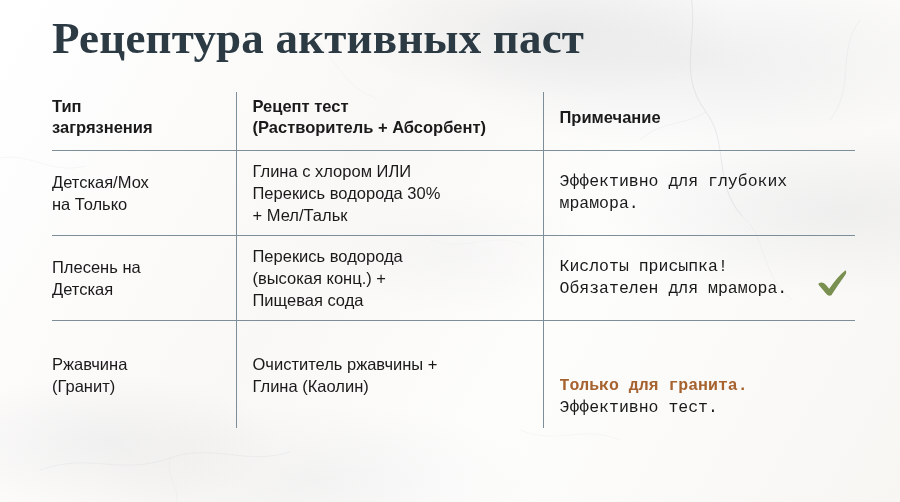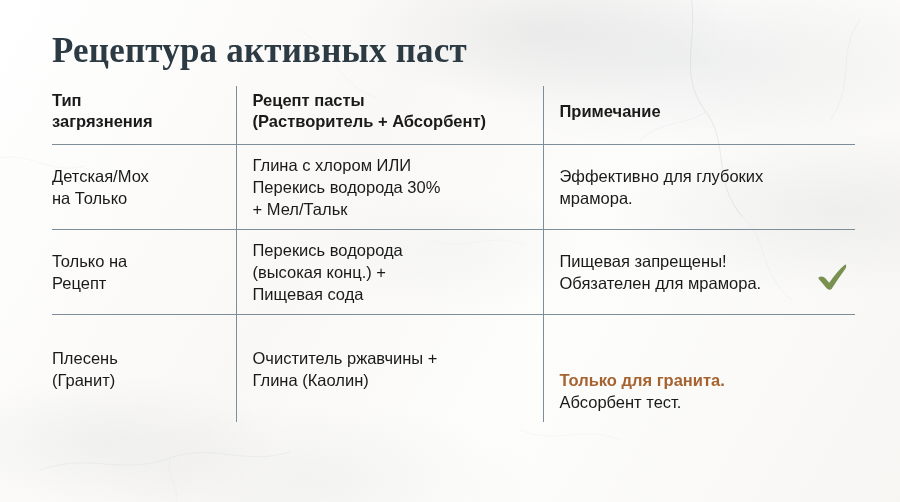--- a/index.html
+++ b/index.html
@@ -47,32 +47,31 @@
     width: 900px;
     height: 502px;
   }
 
   #page-title {
     position: absolute;
     left: 52px;
     top: 16px;
     font-family: "Liberation Serif", "DejaVu Serif", serif;
     font-weight: bold;
-    font-size: 35px;
+    font-size: 45px;
     line-height: 44px;
     letter-spacing: 0.2px;
     color: #2c3a44;
     white-space: nowrap;
-    margin-top: 13px;
   }
 
   #recipe-table {
     position: absolute;
     left: 52px;
-    top: 86px;
+    top: 92px;
     width: 803px;
     border-collapse: collapse;
     table-layout: fixed;
   }
 
   #recipe-table col.c1 { width: 184px; }
   #recipe-table col.c2 { width: 307px; }
   #recipe-table col.c3 { width: 312px; }
 
   #recipe-table th,
@@ -105,21 +104,21 @@
   
   #recipe-table th.sep,
   #recipe-table td.sep {
     border-left: 1.6px solid #7e8e98;
     padding-left: 16px;
   }
 
   .row-tall td { height: 85px; }
   .row-med  td { height: 78px; }
 
-  .note-cell { position: relative; padding-right: 46px; }
+  .note-cell { position: relative; padding-right: 46px; font-family: Liberation Mono, monospace; }
 
   .accent-strong {
     color: #a6622f;
     font-weight: bold;
     margin-top: 45px;
   }
 
   #check-icon {
     position: absolute;
     right: 6px;
@@ -163,21 +162,21 @@
         <col class="c3">
     </colgroup>
 
     <thead>
       <tr>
         <th>
           <span class="nowrap-line">Тип</span>
           <span class="nowrap-line">загрязнения</span>
         </th>
         <th class="sep">
-          <span class="nowrap-line">Рецепт пасты</span>
+          <span class="nowrap-line">Рецепт тест</span>
           <span class="nowrap-line">(Растворитель + Абсорбент)</span>
         </th>
         <th class="sep">
           <span class="nowrap-line">Примечание</span>
         </th>
       </tr>
     </thead>
 
     <tbody>
 
@@ -192,49 +191,49 @@
           <span class="nowrap-line">+ Мел/Тальк</span>
         </td>
         <td class="sep note-cell">
           <span class="nowrap-line">Эффективно для глубоких</span>
           <span class="nowrap-line">мрамора.</span>
         </td>
       </tr>
 
       <tr class="row-tall">
         <td>
-          <span class="nowrap-line">Только на</span>
-          <span class="nowrap-line">Рецепт</span>
+          <span class="nowrap-line">Плесень на</span>
+          <span class="nowrap-line">Детская</span>
         </td>
         <td class="sep">
           <span class="nowrap-line">Перекись водорода</span>
           <span class="nowrap-line">(высокая конц.) +</span>
           <span class="nowrap-line">Пищевая сода</span>
         </td>
         <td class="sep note-cell">
-          <span class="nowrap-line">Пищевая запрещены!</span>
+          <span class="nowrap-line">Кислоты присыпка!</span>
           <span class="nowrap-line">Обязателен для мрамора.</span>
           <svg id="check-icon" viewBox="0 0 34 34">
             <path d="M3.5 18.5 C6 16.5, 8.6 17.2, 10.6 19.4 L14.2 23.6 C20 15.4, 25 9.4, 30.5 5.2 C31.6 6.6, 31.4 8.1, 30.2 9.9 C25.6 16.4, 20.6 23.4, 16.4 30.2 C14.4 31.1, 12.6 30.4, 11.2 28.6 L3.6 19.6 Z" fill="#7a9050"></path>
           </svg>
         </td>
       </tr>
 
 
       <tr class="row-med">
         <td>
-          <span class="nowrap-line">Плесень</span>
+          <span class="nowrap-line">Ржавчина</span>
           <span class="nowrap-line">(Гранит)</span>
         </td>
         <td class="sep">
           <span class="nowrap-line">Очиститель ржавчины +</span>
           <span class="nowrap-line">Глина (Каолин)</span>
         </td>
         <td class="sep note-cell">
           <span class="nowrap-line accent-strong">Только для гранита.</span>
-          <span class="nowrap-line">Абсорбент тест.</span>
+          <span class="nowrap-line">Эффективно тест.</span>
         </td>
       </tr>
 
     </tbody>
   </table>
 
 </div>
 
 </body></html>

